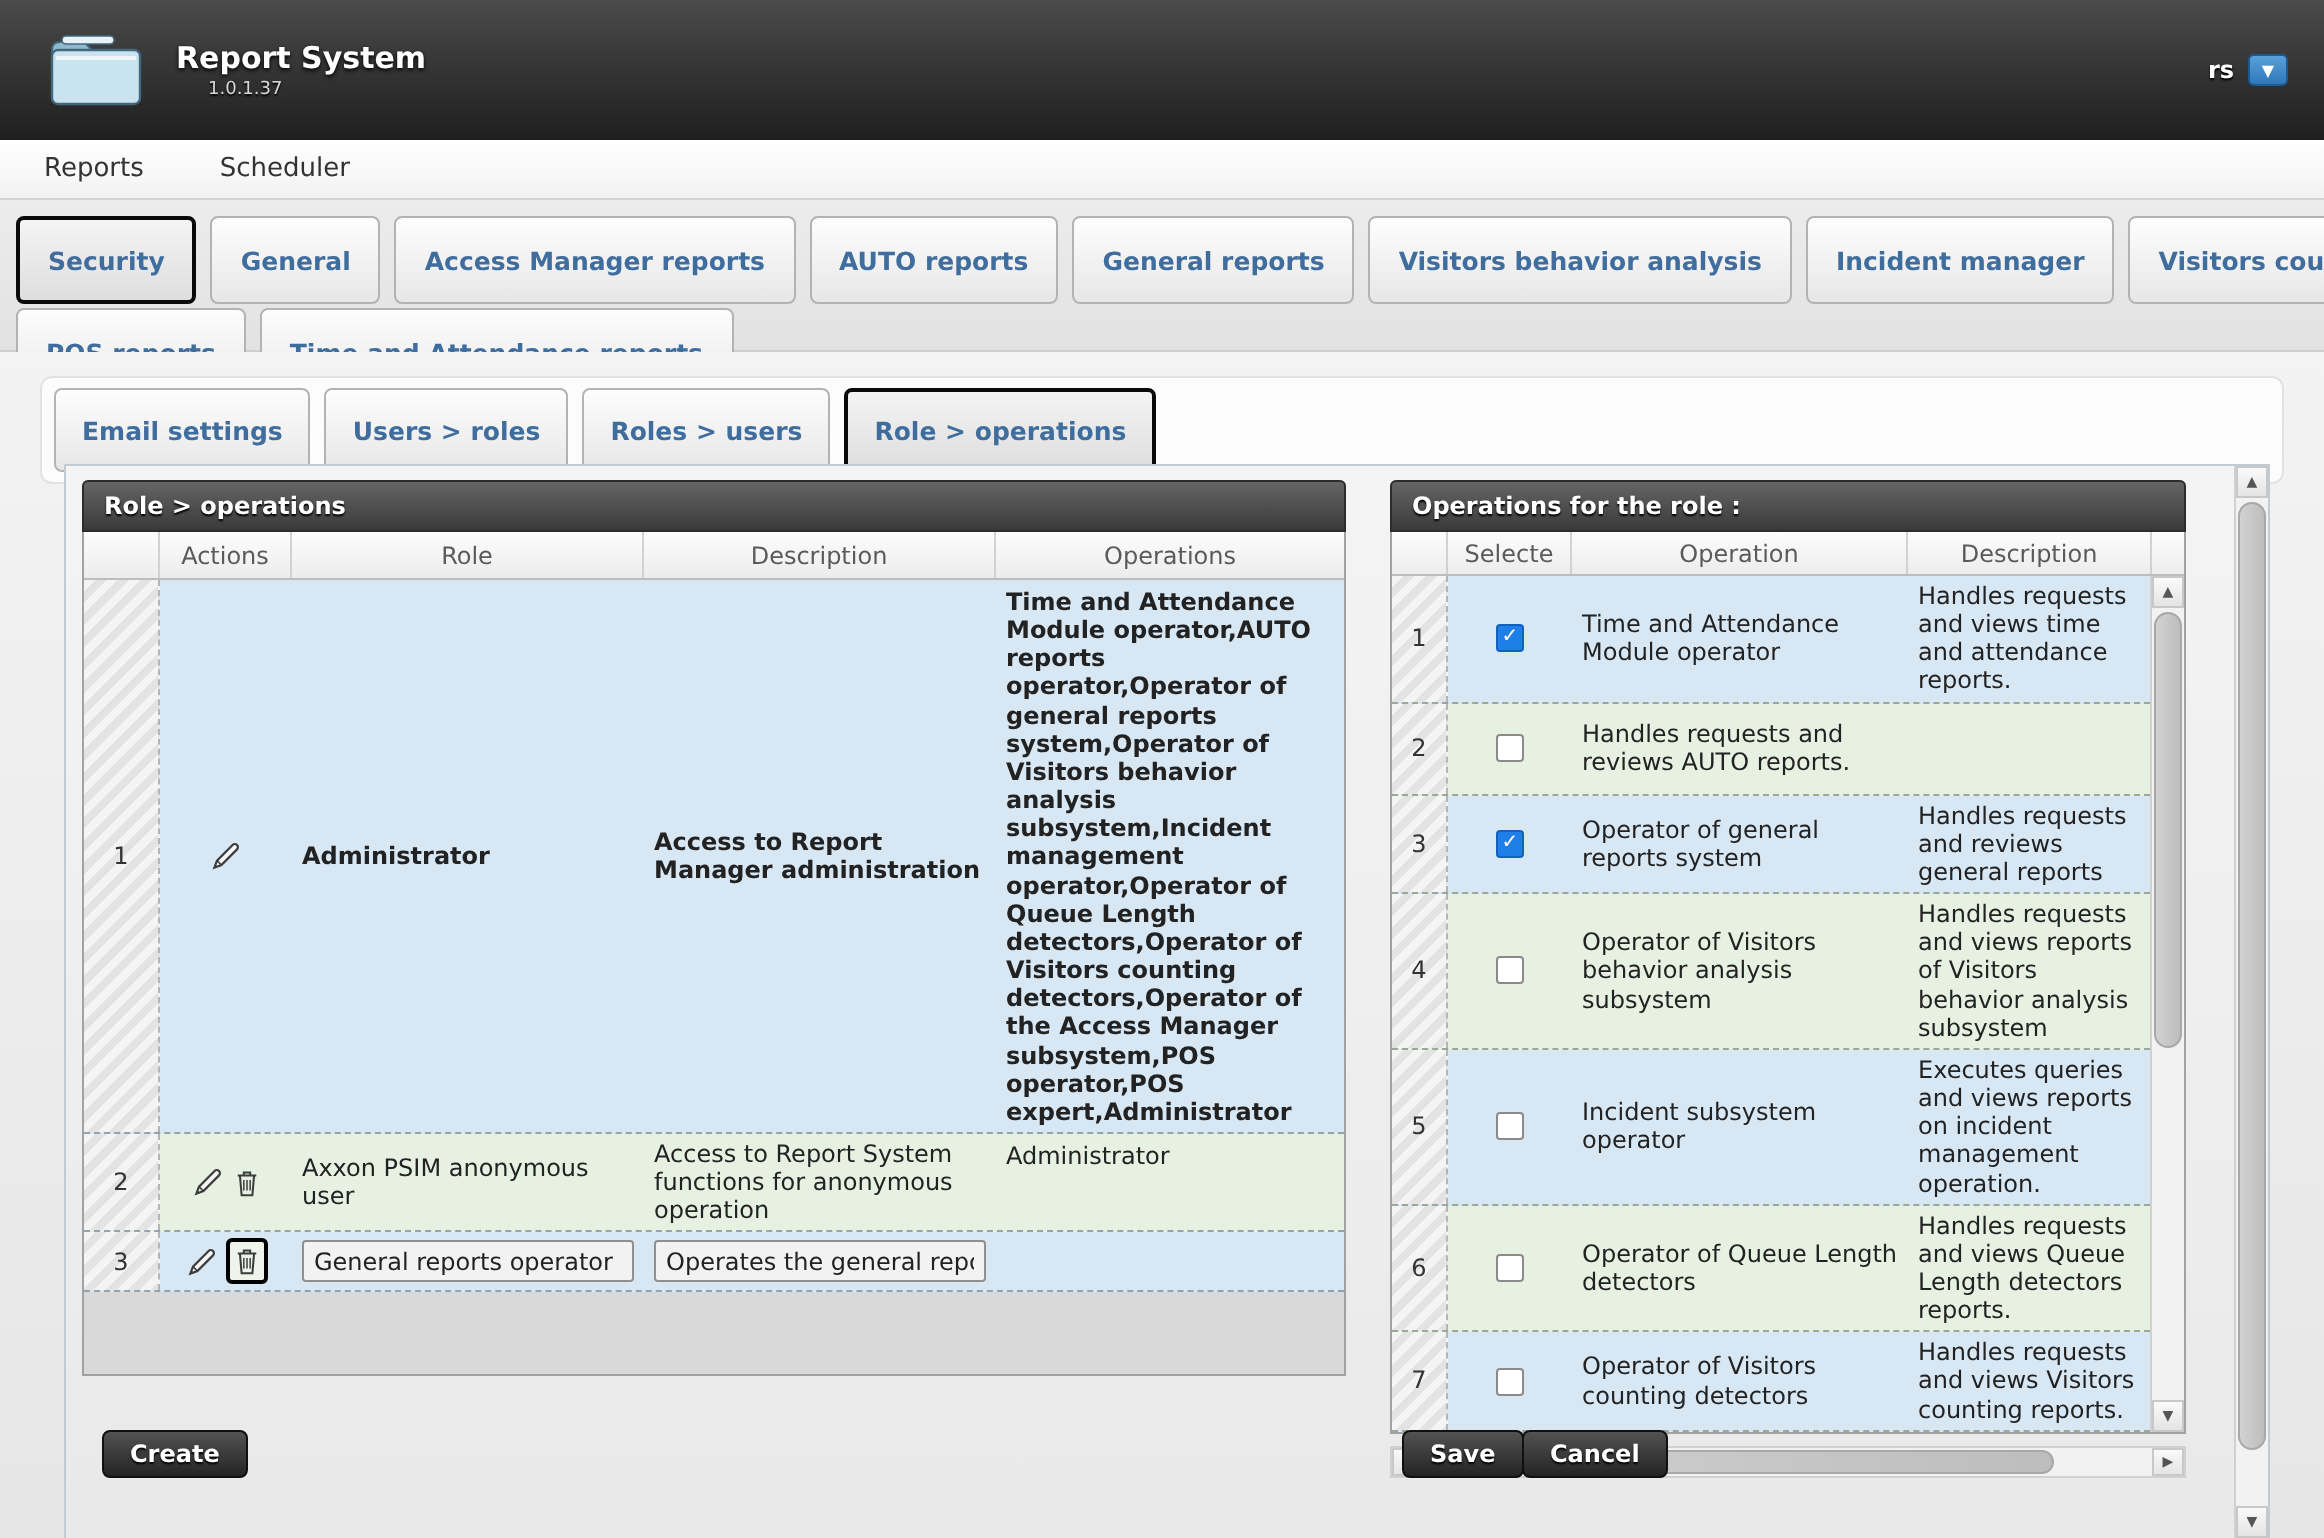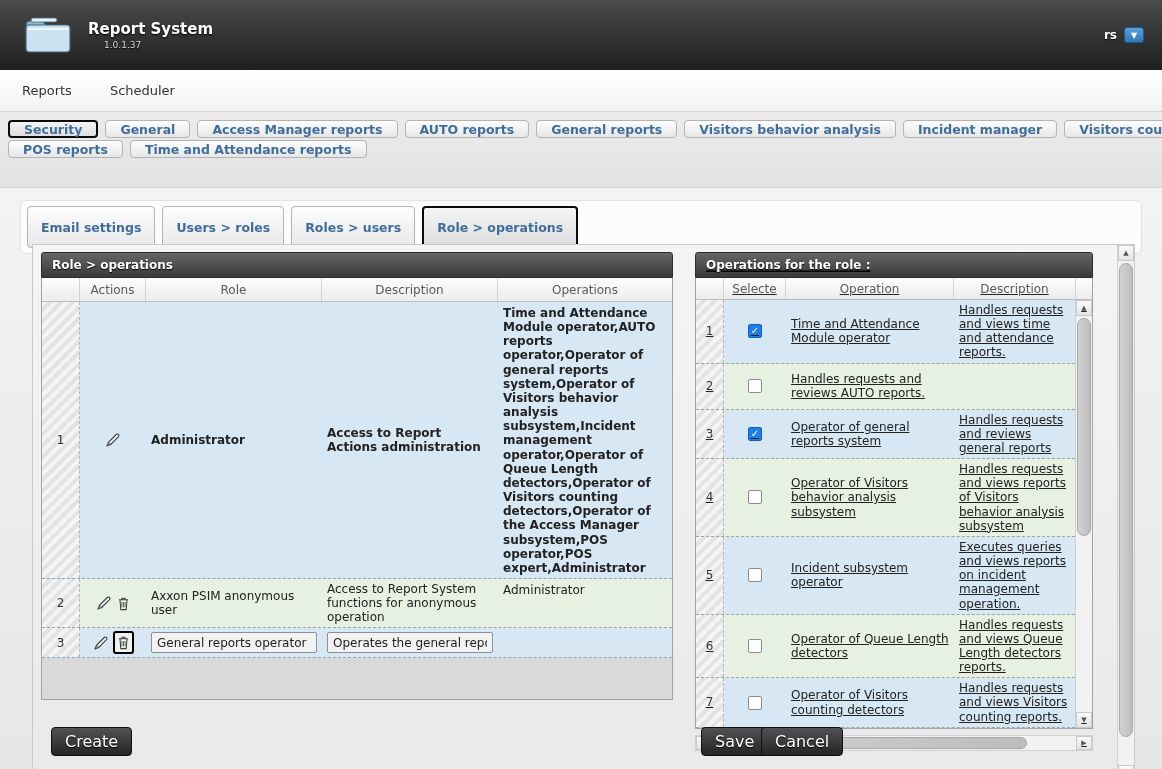--- a/index.html
+++ b/index.html
@@ -11,42 +11,42 @@
   .logo { width:52px; height:44px; margin-right:14px; }
   .title-block { display:flex; flex-direction:column; }
   .app-title { color:#fff; font-size:15px; font-weight:bold; text-shadow:0 1px 2px #000; }
   .version { color:#d8d8d8; font-size:9px; margin:2px 0 0 16px; text-shadow:0 1px 1px #000; }
   .spacer { flex:1; }
   .user-area { display:flex; align-items:center; gap:7px; }
   .user-label { color:#fff; font-weight:bold; font-size:12px; text-shadow:0 1px 1px #000; }
   .user-dropdown { width:20px; height:16px; background:linear-gradient(#5aa0d8,#2f78b8); border:1px solid #1c5a92; border-radius:3px; color:#fff; font-size:8px; display:flex; align-items:center; justify-content:center; cursor:pointer; }
 
   
-  .menubar { height:42px; background:linear-gradient(#ffffff,#f2f2f2); border-bottom:1px solid #d4d4d4; display:flex; align-items:center; padding-left:22px; gap:38px; }
+  .menubar { height:30px; background:linear-gradient(#ffffff,#f2f2f2); border-bottom:1px solid #d4d4d4; display:flex; align-items:center; padding-left:22px; gap:38px; }
   .menu-item { font-size:13px; color:#333; cursor:pointer; }
 
   
   .tabstrip { background:linear-gradient(#ececec,#e2e2e2); padding:8px 8px 0 8px; height:76px; border-bottom:1px solid #cfcfcf; }
   .tab-row { display:flex; flex-wrap:nowrap; margin-bottom:2px; }
-  .tab { background:linear-gradient(#fdfdfd,#e7e7e7); border:1px solid #b3b3b3; border-radius:4px; color:#3f6d9e; font-weight:bold; font-size:12.5px; padding:6px 14px; margin-right:7px; white-space:nowrap; cursor:pointer; height:18px; display:flex; align-items:center; }
+  .tab { background:linear-gradient(#fdfdfd,#e7e7e7); border:1px solid #b3b3b3; border-radius:4px; color:#3f6d9e; font-weight:bold; font-size:12.5px; padding:6px 14px; margin-right:7px; white-space:nowrap; cursor:pointer; height:44px; display:flex; align-items:center; }
   .tab.active { border:2px solid #0a0a0a; background:linear-gradient(#f4f4f4,#dedede); }
 
   
   .content { position:relative; height:593px; background:linear-gradient(#f3f3f3,#e6e6e6); }
   .subtab-bar { position:absolute; left:20px; right:20px; top:12px; background:#fcfcfc; border:1px solid #e2e2e2; border-radius:6px; padding:5px 6px; display:flex; }
   .subtab-bar .tab { height:42px; padding:5px 13px; }
 
   .workspace { position:absolute; left:32px; top:56px; width:1103px; height:537px; border:1px solid #c2cad2; border-bottom:none; background:linear-gradient(#f4f4f4,#e9e9e9); }
 
   .panel { position:absolute; display:flex; flex-direction:column; }
   .panel-title { height:26px; background:linear-gradient(#656565,#3a3a3a); border:1px solid #2c2c2c; border-radius:3px 3px 0 0; color:#fff; font-weight:bold; font-size:12px; display:flex; align-items:center; padding:0 10px; text-shadow:0 1px 1px #000; }
   .panel-body { flex:1; border:1px solid #a2a2a2; border-top:none; display:flex; flex-direction:column; background:#d9d9d9; overflow:hidden; }
 
   .left-panel { left:8px; top:7px; width:632px; height:448px; }
-  .right-panel { left:662px; top:7px; width:398px;text-decoration:underline; }
+  .right-panel { left:662px; top:7px; width:398px; }
 
   .thead { display:grid; height:24px; border-bottom:1px solid #bdbdbd; background:linear-gradient(#fdfdfd,#ececec); flex:0 0 auto; }
   .thead-left { grid-template-columns:38px 66px 176px 176px 1fr; }
   .thead-right { grid-template-columns:28px 62px 168px 1fr 16px; height:22px; }
   .hcell { display:flex; align-items:center; justify-content:center; font-size:12px; color:#5a5a5a; border-right:1px solid #d2d2d2; overflow:hidden; white-space:nowrap; }
   .hcell:last-child { border-right:none; }
 
   .l-row { display:grid; grid-template-columns:38px 66px 176px 176px 1fr; border-bottom:1px dashed #96a3ac; }
   .r-row { display:grid; grid-template-columns:28px 62px 168px 1fr; border-bottom:1px dashed #9aa89a; min-height:46px; }
   .bg-blue { background:#d7e7f4; }
@@ -72,21 +72,21 @@
   
   .vscroll { width:17px; background:#f2f2f2; border-left:1px solid #d0d0d0; display:flex; flex-direction:column; }
   .hscroll { height:16px; background:#f2f2f2; border:1px solid #d0d0d0; display:flex; flex-direction:row; margin-top:6px; flex:0 0 auto; }
   .scroll-arrow { flex:0 0 16px; display:flex; align-items:center; justify-content:center; font-size:7px; color:#555; background:linear-gradient(#fafafa,#e4e4e4); border:1px solid #c8c8c8; cursor:pointer; }
   .scroll-track { flex:1; position:relative; cursor:pointer; }
   .scroll-thumb { position:absolute; background:linear-gradient(90deg,#d2d2d2,#bdbdbd); border:1px solid #a8a8a8; border-radius:7px; cursor:pointer; }
   .vscroll .scroll-thumb { left:1px; right:1px; }
   .hscroll .scroll-thumb { top:1px; bottom:1px; }
   .page-vscroll { position:absolute; right:0; top:0; bottom:0; }
 
-  .btn { position:absolute; background:linear-gradient(#525252,#242424); border:1px solid #101010; border-radius:4px; color:#fff; font-family:"DejaVu Sans",sans-serif; font-size:16px; font-weight:normal; padding:4px 13px; cursor:pointer; text-shadow:0 1px 1px #000; }
+  .btn { position:absolute; background:linear-gradient(#525252,#242424); border:1px solid #101010; border-radius:4px; color:#fff; font-family:"DejaVu Sans",sans-serif; font-size:12px; font-weight:bold; padding:4px 13px; cursor:pointer; text-shadow:0 1px 1px #000; }
   .create-btn { left:18px; top:482px; }
   .save-btn { left:668px; top:482px; }
   .cancel-btn { left:728px; top:482px; }
 </style>
 </head>
 <body>
 
 <div class="topbar">
   <div class="logo">
     <svg width="52" height="44" viewBox="0 0 52 44">
@@ -155,21 +155,21 @@
               <div class="cell num">1</div>
               <div class="cell actions">
                 <span class="icon-btn">
                   <svg width="16" height="16" viewBox="0 0 16 16">
                     <path d="M2.2 13.8 L3.5 10.3 L11.3 2.5 C11.9 1.9 12.9 1.9 13.5 2.5 C14.1 3.1 14.1 4.1 13.5 4.7 L5.7 12.5 Z" fill="#f6f6f6" stroke="#3c3c3c" stroke-width="1.1"></path>
                     <path d="M3.5 10.3 L5.7 12.5" stroke="#3c3c3c" stroke-width="0.8"></path>
                   </svg>
                 </span>
               </div>
               <div class="cell role">Administrator</div>
-              <div class="cell desc">Access to Report Actions administration</div>
+              <div class="cell desc">Access to Report Manager administration</div>
               <div class="cell ops">Time and Attendance Module operator,AUTO reports operator,Operator of general reports system,Operator of Visitors behavior analysis subsystem,Incident management operator,Operator of Queue Length detectors,Operator of Visitors counting detectors,Operator of the Access Manager subsystem,POS operator,POS expert,Administrator</div>
             </div>
             <div class="l-row bg-green">
               <div class="cell num">2</div>
               <div class="cell actions">
                 <span class="icon-btn">
                   <svg width="16" height="16" viewBox="0 0 16 16">
                     <path d="M2.2 13.8 L3.5 10.3 L11.3 2.5 C11.9 1.9 12.9 1.9 13.5 2.5 C14.1 3.1 14.1 4.1 13.5 4.7 L5.7 12.5 Z" fill="#f6f6f6" stroke="#3c3c3c" stroke-width="1.1"></path>
                     <path d="M3.5 10.3 L5.7 12.5" stroke="#3c3c3c" stroke-width="0.8"></path>
                   </svg>

